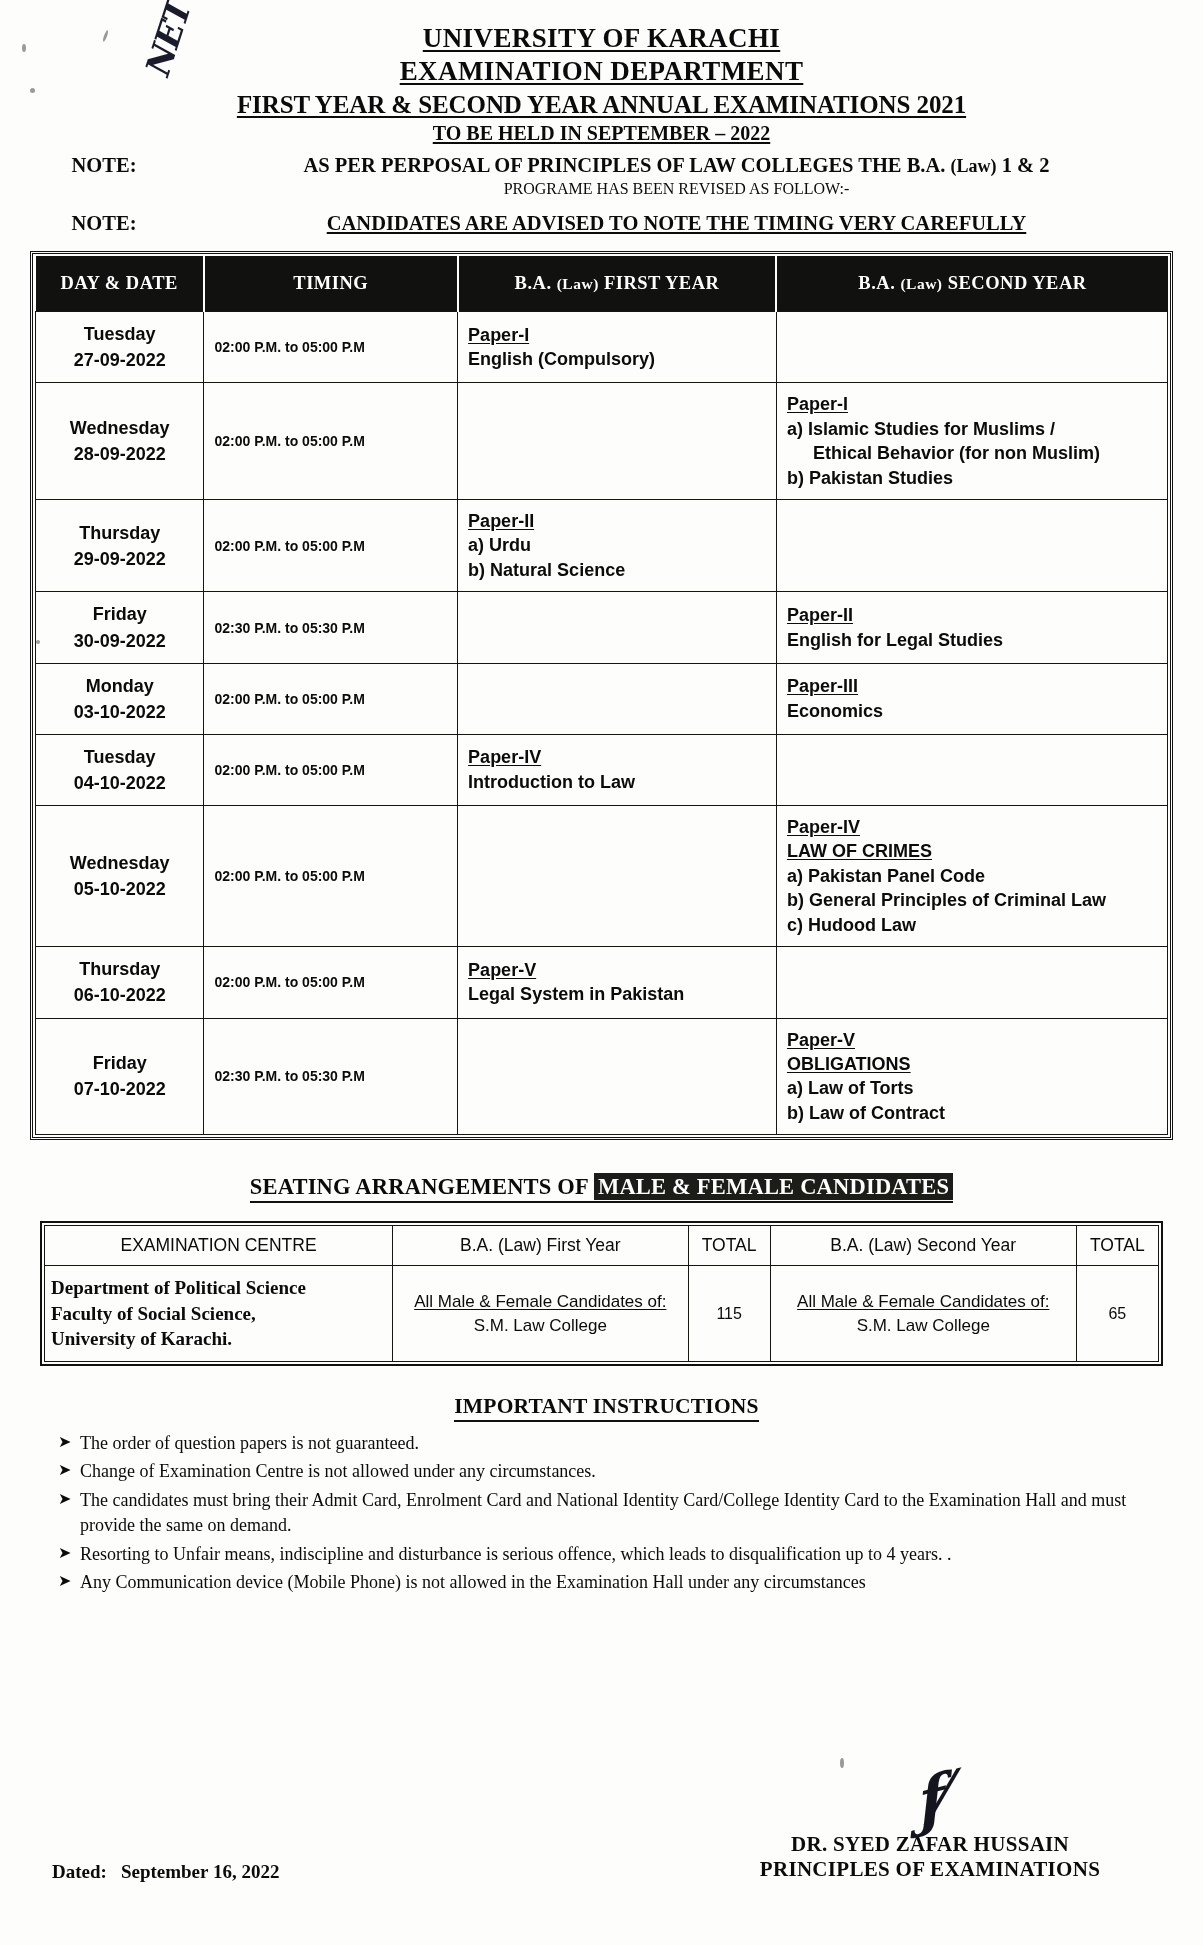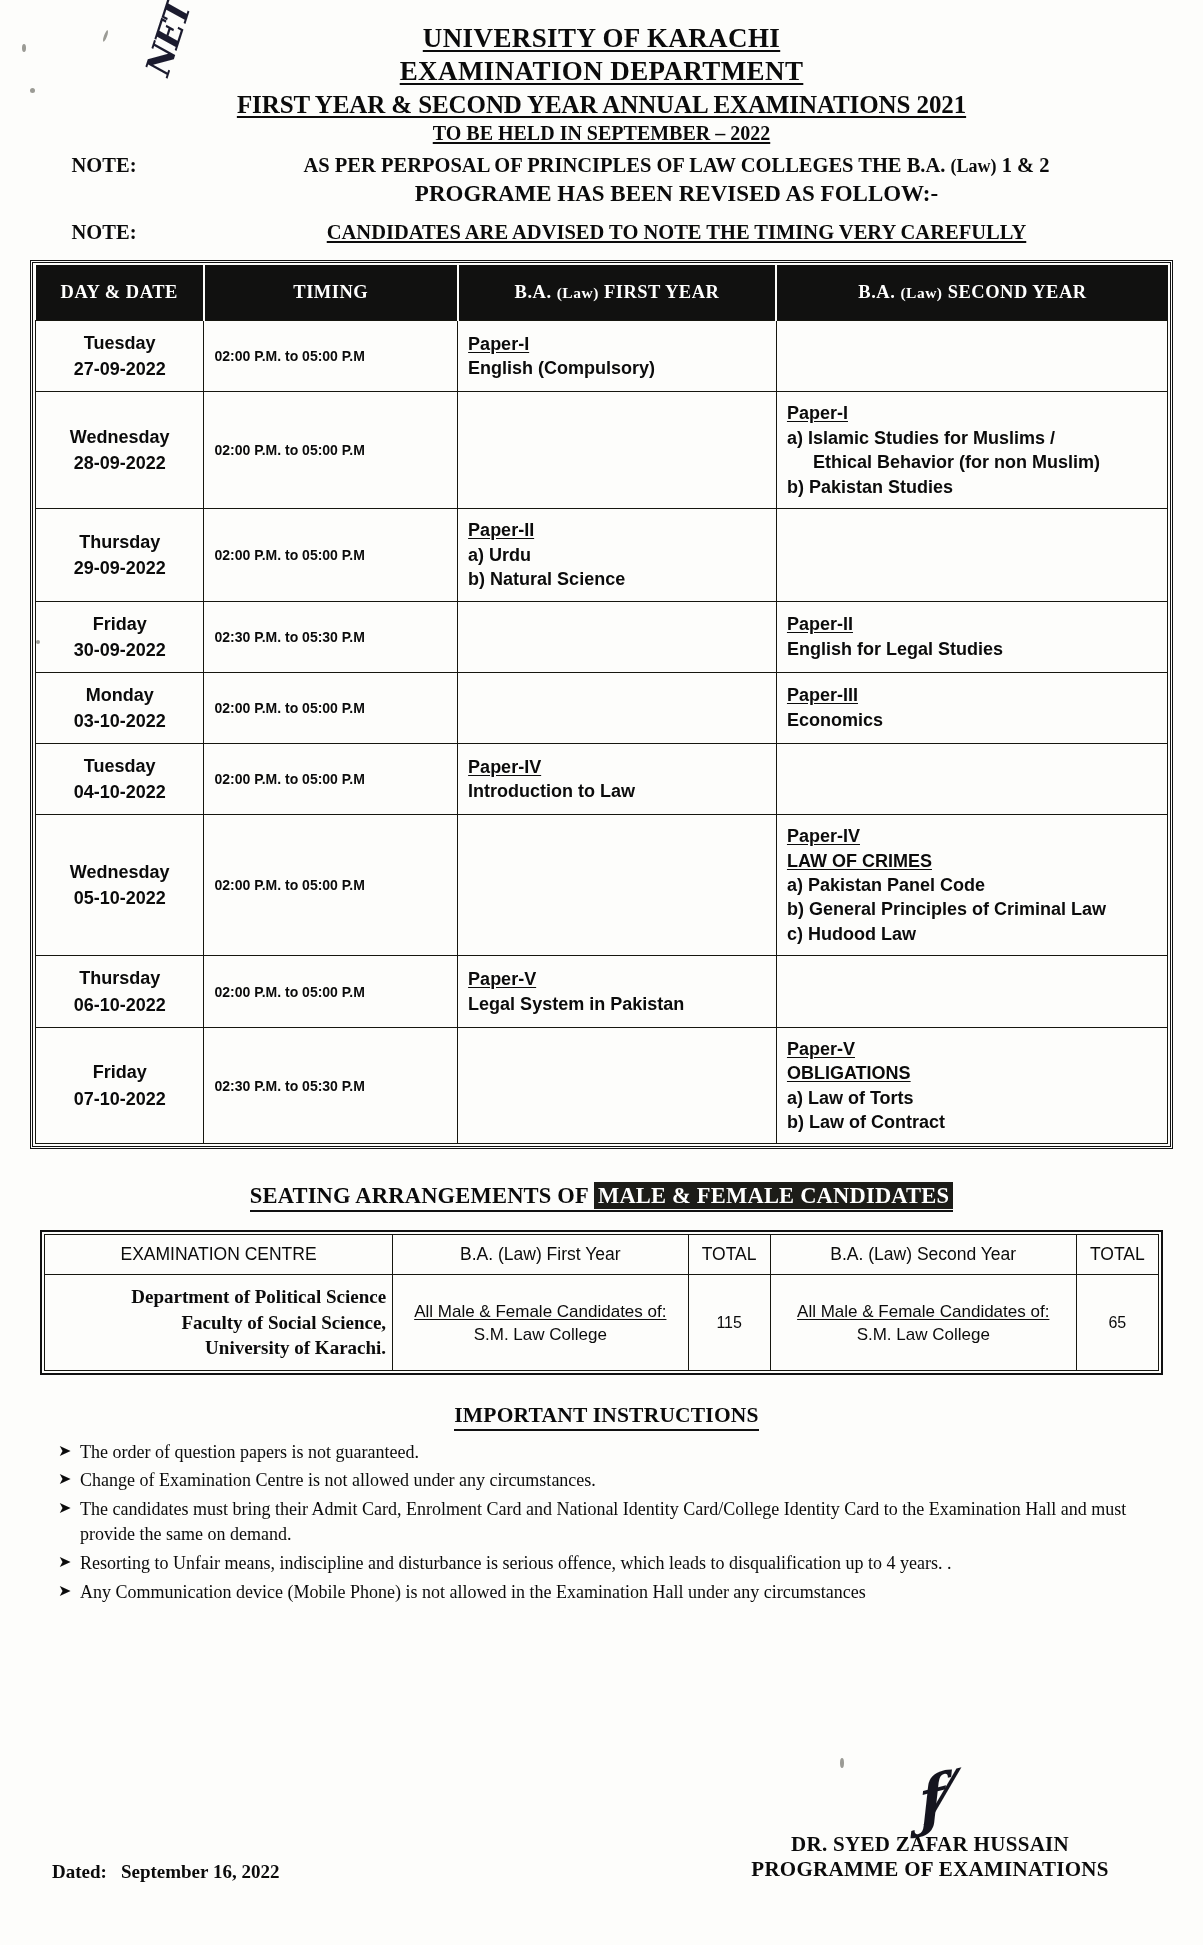--- a/index.html
+++ b/index.html
@@ -66,21 +66,21 @@
     text-decoration: underline;
     text-underline-offset: 2px;
     display: inline-block;
   }
 
   .note-block { margin-top: 7px; padding-left: 58px; text-align: center; }
   .note-row { display: flex; font-size: 20.5px; font-weight: 700; line-height: 1.30; }
   .note-lbl { width: 92px; flex: none; }
   .note-txt { flex: 1; }
   .note-txt .small { font-size: 18px; }
-  .note-indent { padding-left: 92px; font-size: 23px; font-weight: 700; line-height: 1.30; }
+  .note-indent { padding-left: 92px; font-size: 16px; font-weight: 400; line-height: 1.30; }
   .note-row.under .note-txt { text-decoration: underline; text-underline-offset: 2px; }
   .note-block.second { margin-top: 11px; }
 
   
   .sched-wrap { margin: 14px 30px 0 30px; border: 3px double #111; padding: 2px; }
   table.sched { width: 100%; border-collapse: collapse; table-layout: fixed; }
   table.sched col.c1 { width: 168px; }
   table.sched col.c2 { width: 253px; }
   table.sched col.c3 { width: 318px; }
   table.sched col.c4 { width: 390px; }
@@ -136,21 +136,20 @@
     font-size: 17.5px;
     font-weight: 400;
     text-align: center;
   }
   td.centre {
     font-family: "Liberation Serif", serif;
     font-size: 19px;
     font-weight: 700;
     line-height: 1.34;
     padding-left: 10px;
-    text-align: right;
   }
   td.cand {
     font-family: "Liberation Sans", sans-serif;
     font-size: 17px;
     font-weight: 400;
     text-align: center;
     line-height: 1.36;
   }
   td.cand .u { text-decoration: underline; text-underline-offset: 2px; }
   td.total {
@@ -456,16 +455,16 @@
       </li>
     </ul>
 
   <div class="dated">
     <span class="lbl">Dated:</span><span>September 16, 2022</span>
   </div>
 
   <div class="sig-block">
     <div class="sig-mark">ƒ⁄</div>
     <div class="sig-name">DR. SYED ZAFAR HUSSAIN</div>
-    <div class="sig-name">PROGRAMME OF EXAMINATIONS</div>
+    <div class="sig-name">PRINCIPLES OF EXAMINATIONS</div>
   </div>
 
 </div>
 
 </body></html>

